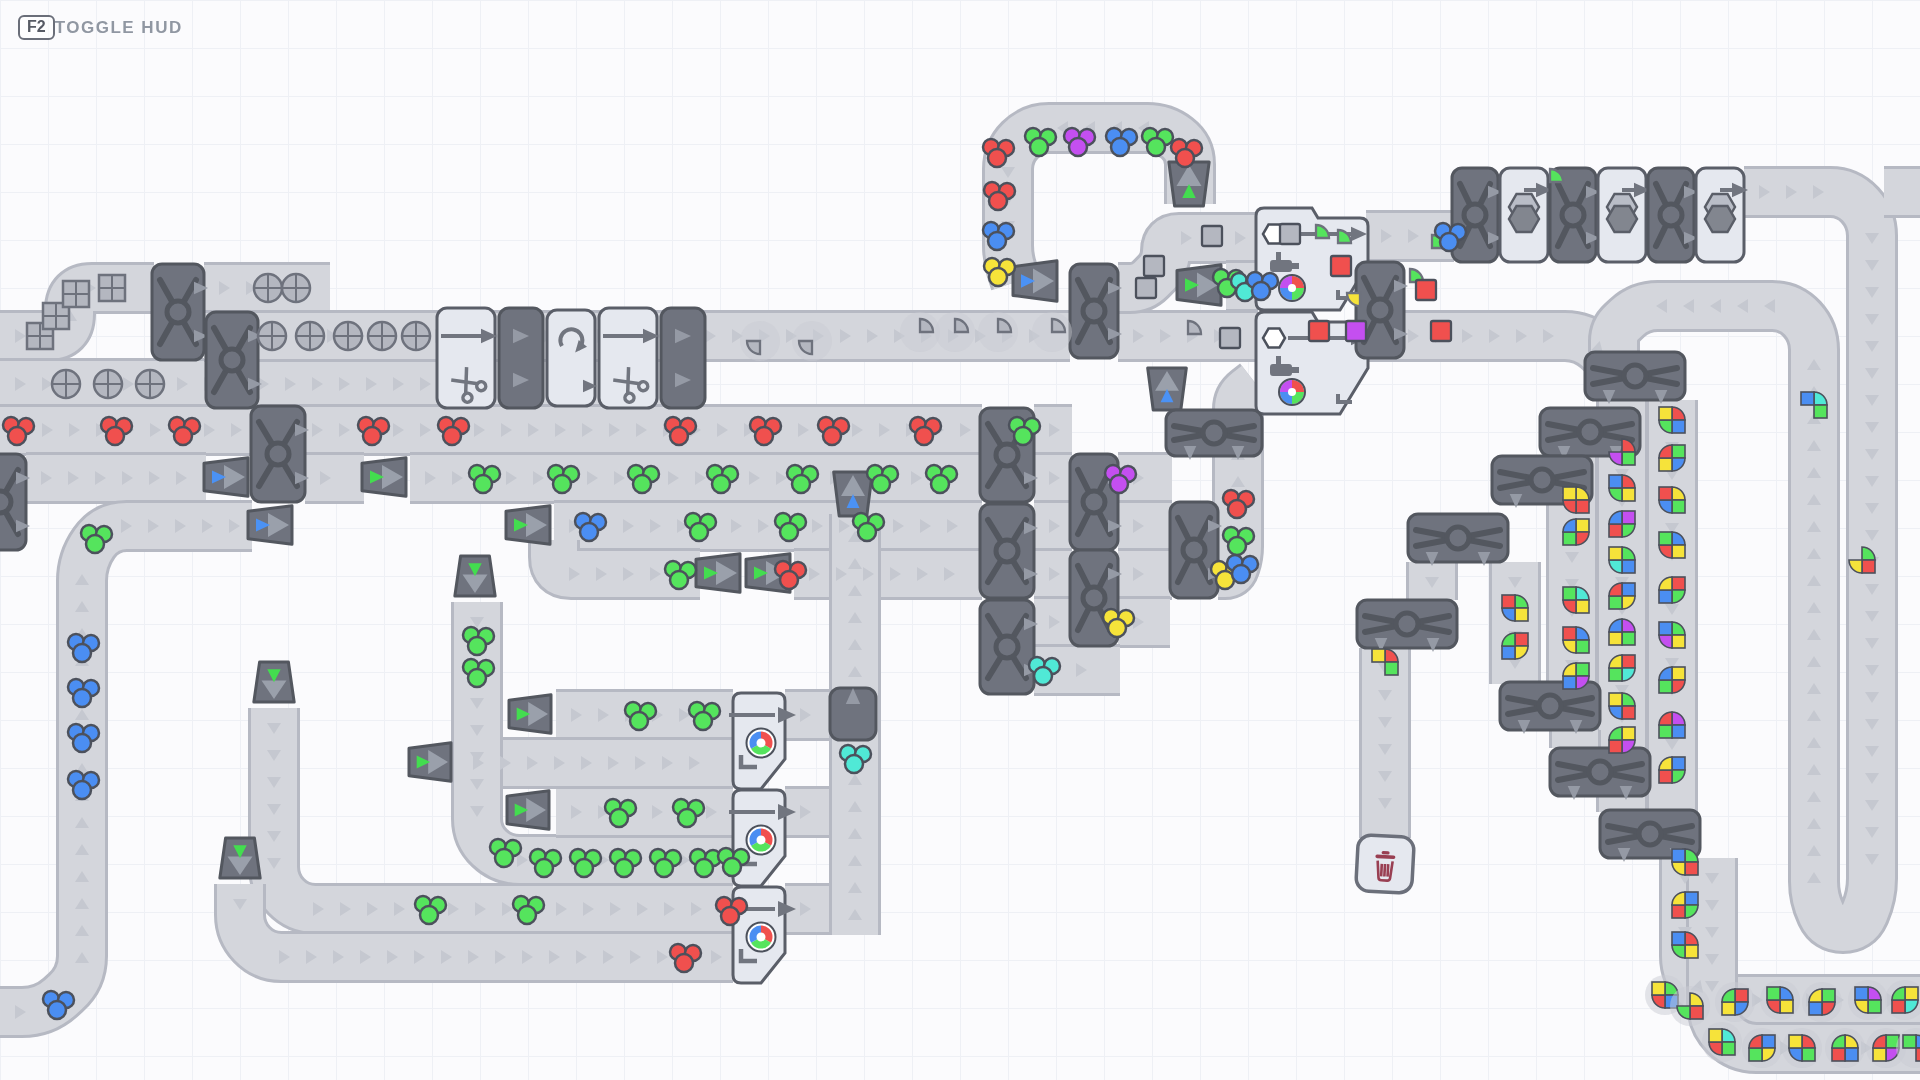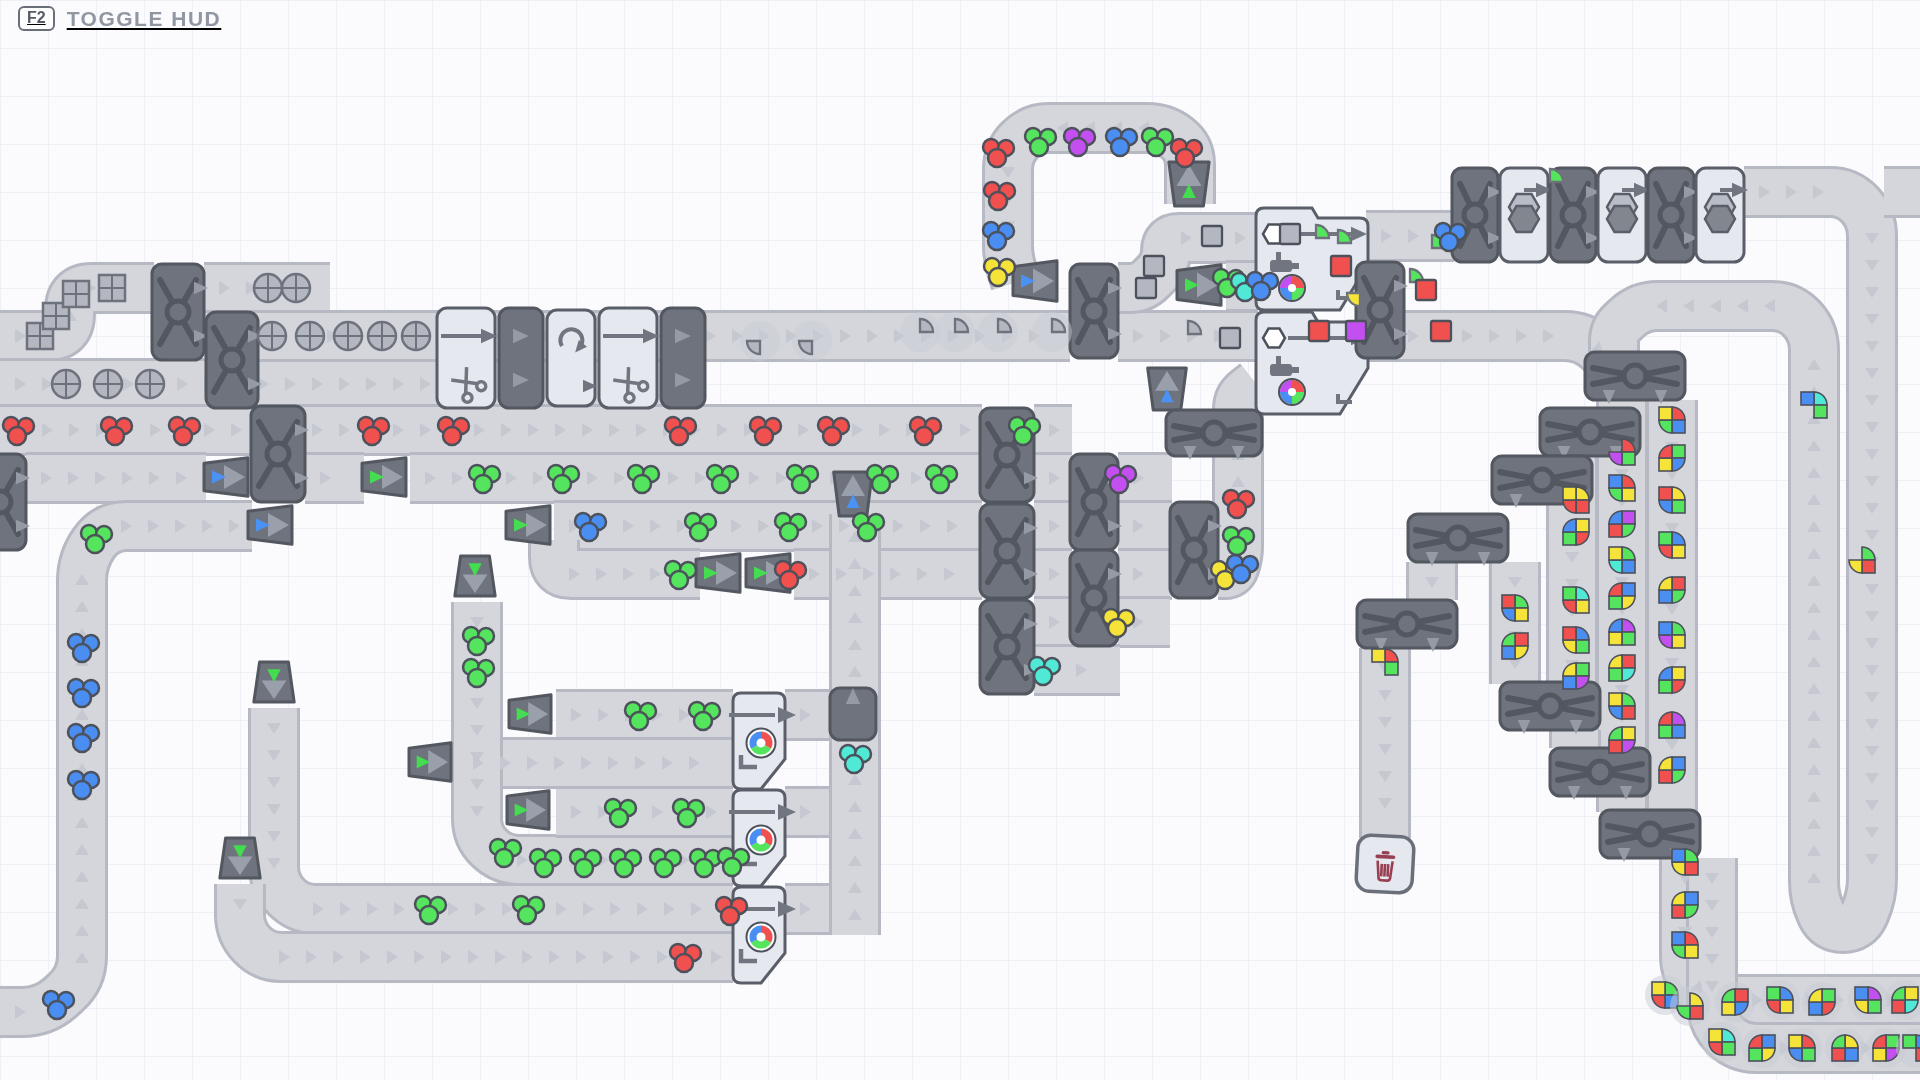--- a/index.html
+++ b/index.html
@@ -2,24 +2,24 @@
 <html><head>
 <meta charset="utf-8">
 <style>
   html,body{margin:0;padding:0;background:#fbfbfd;overflow:hidden;font-family:"Liberation Sans",sans-serif;}
   #stage{position:relative;width:1920px;height:1080px;
     background-color:#fbfbfd;
     background-image:linear-gradient(#eef0f5 1.5px,transparent 1.5px),
                      linear-gradient(90deg,#eef0f5 1.5px,transparent 1.5px);
     background-size:48px 48px;}
   #factory{position:absolute;left:0;top:0;}
-  #hud{position:absolute;left:18px;top:6px;display:flex;align-items:center;gap:12px;z-index:5;text-decoration:underline;}
+  #hud{position:absolute;left:18px;top:15px;display:flex;align-items:center;z-index:5;}
   #hud .key{border:2.5px solid #6a6e79;border-radius:6px;padding:1px 7px 2px 7px;
     font-weight:bold;font-size:16px;color:#565a64;background:rgba(255,255,255,.6);}
-  #hud .label{font-weight:bold;font-size:21px;letter-spacing:1.5px;color:#9097a2;}
+  #hud .label{font-weight:bold;font-size:17px;letter-spacing:1.5px;color:#9097a2;}
 </style>
 </head>
 <body>
 
 <div id="stage">
   <svg id="factory" width="1920" height="1080" viewBox="0 0 1920 1080">
       <g>
         <g>
           <path d="M0,336L48,336 Q70,336 70,314L70,310 Q70,288 92,288L154,288" fill="none" stroke="#b6b9c3" stroke-width="52" stroke-linejoin="round" stroke-linecap="butt"></path>
           <path d="M0,336L48,336 Q70,336 70,314L70,310 Q70,288 92,288L154,288" fill="none" stroke="#d4d6dc" stroke-width="46" stroke-linejoin="round" stroke-linecap="butt"></path>

